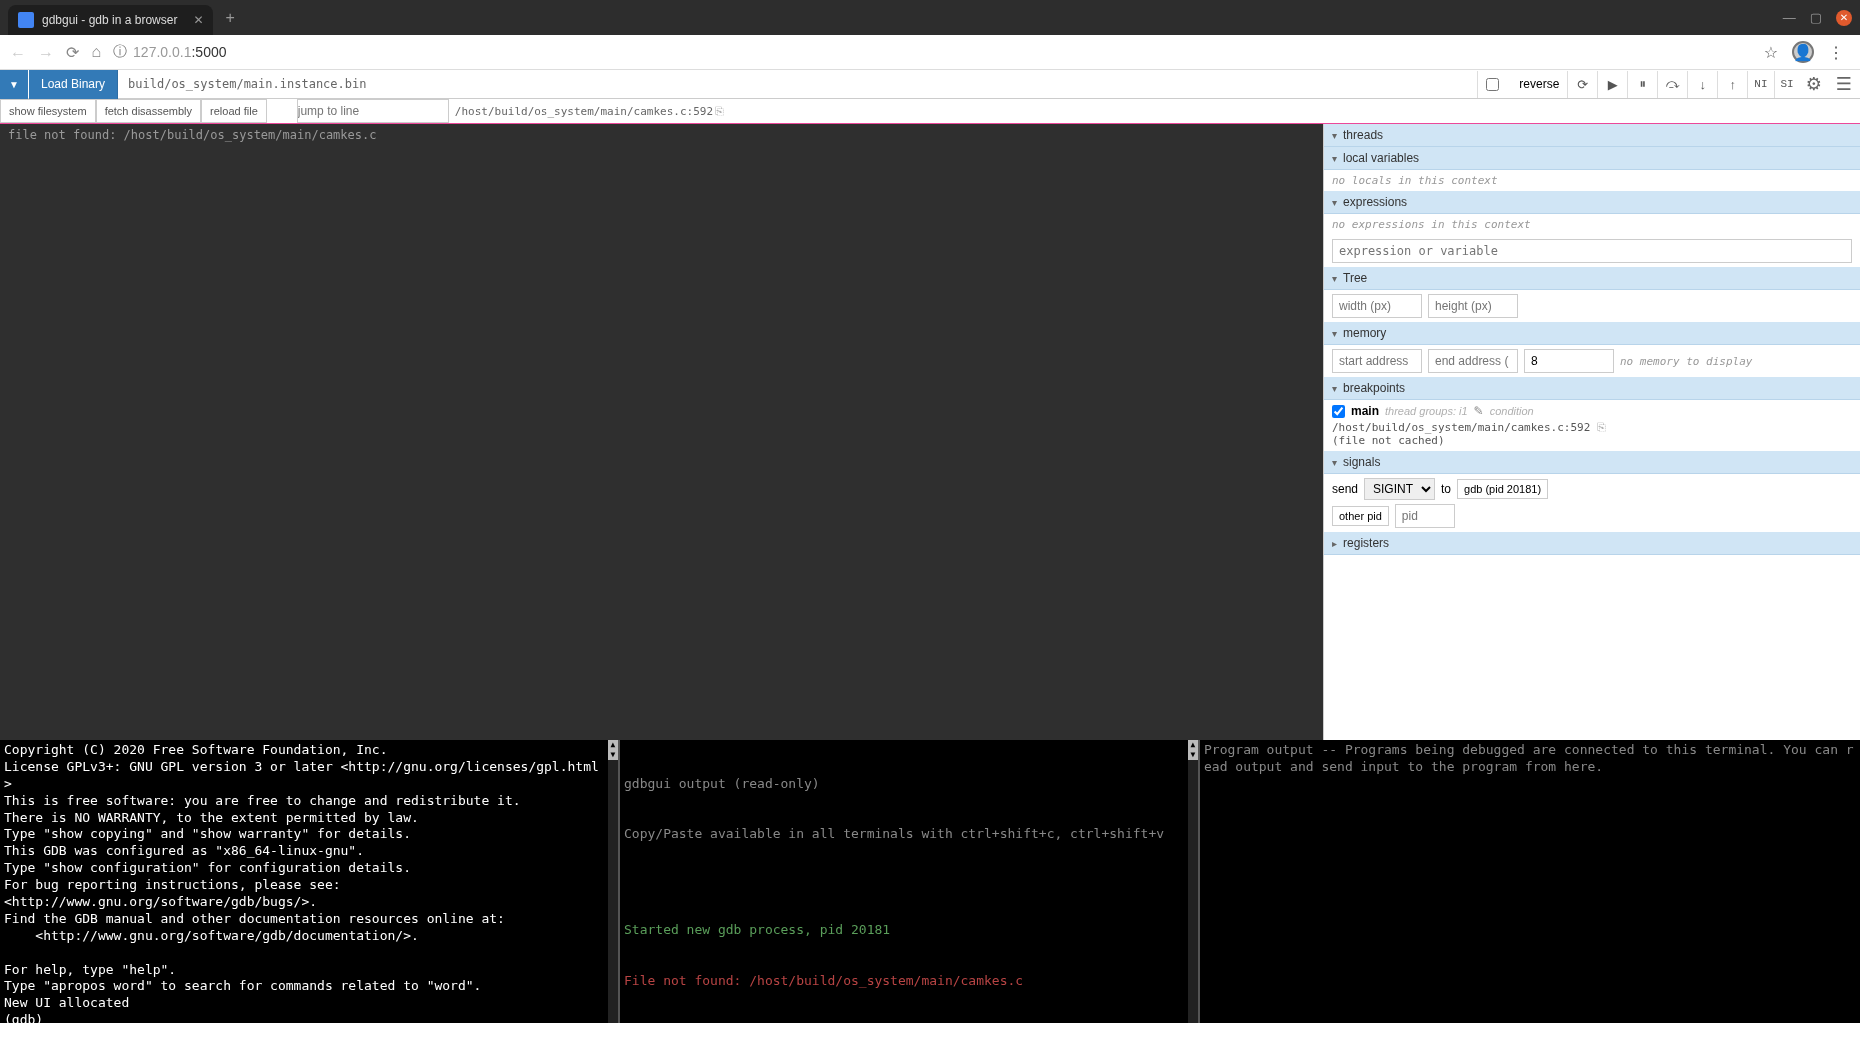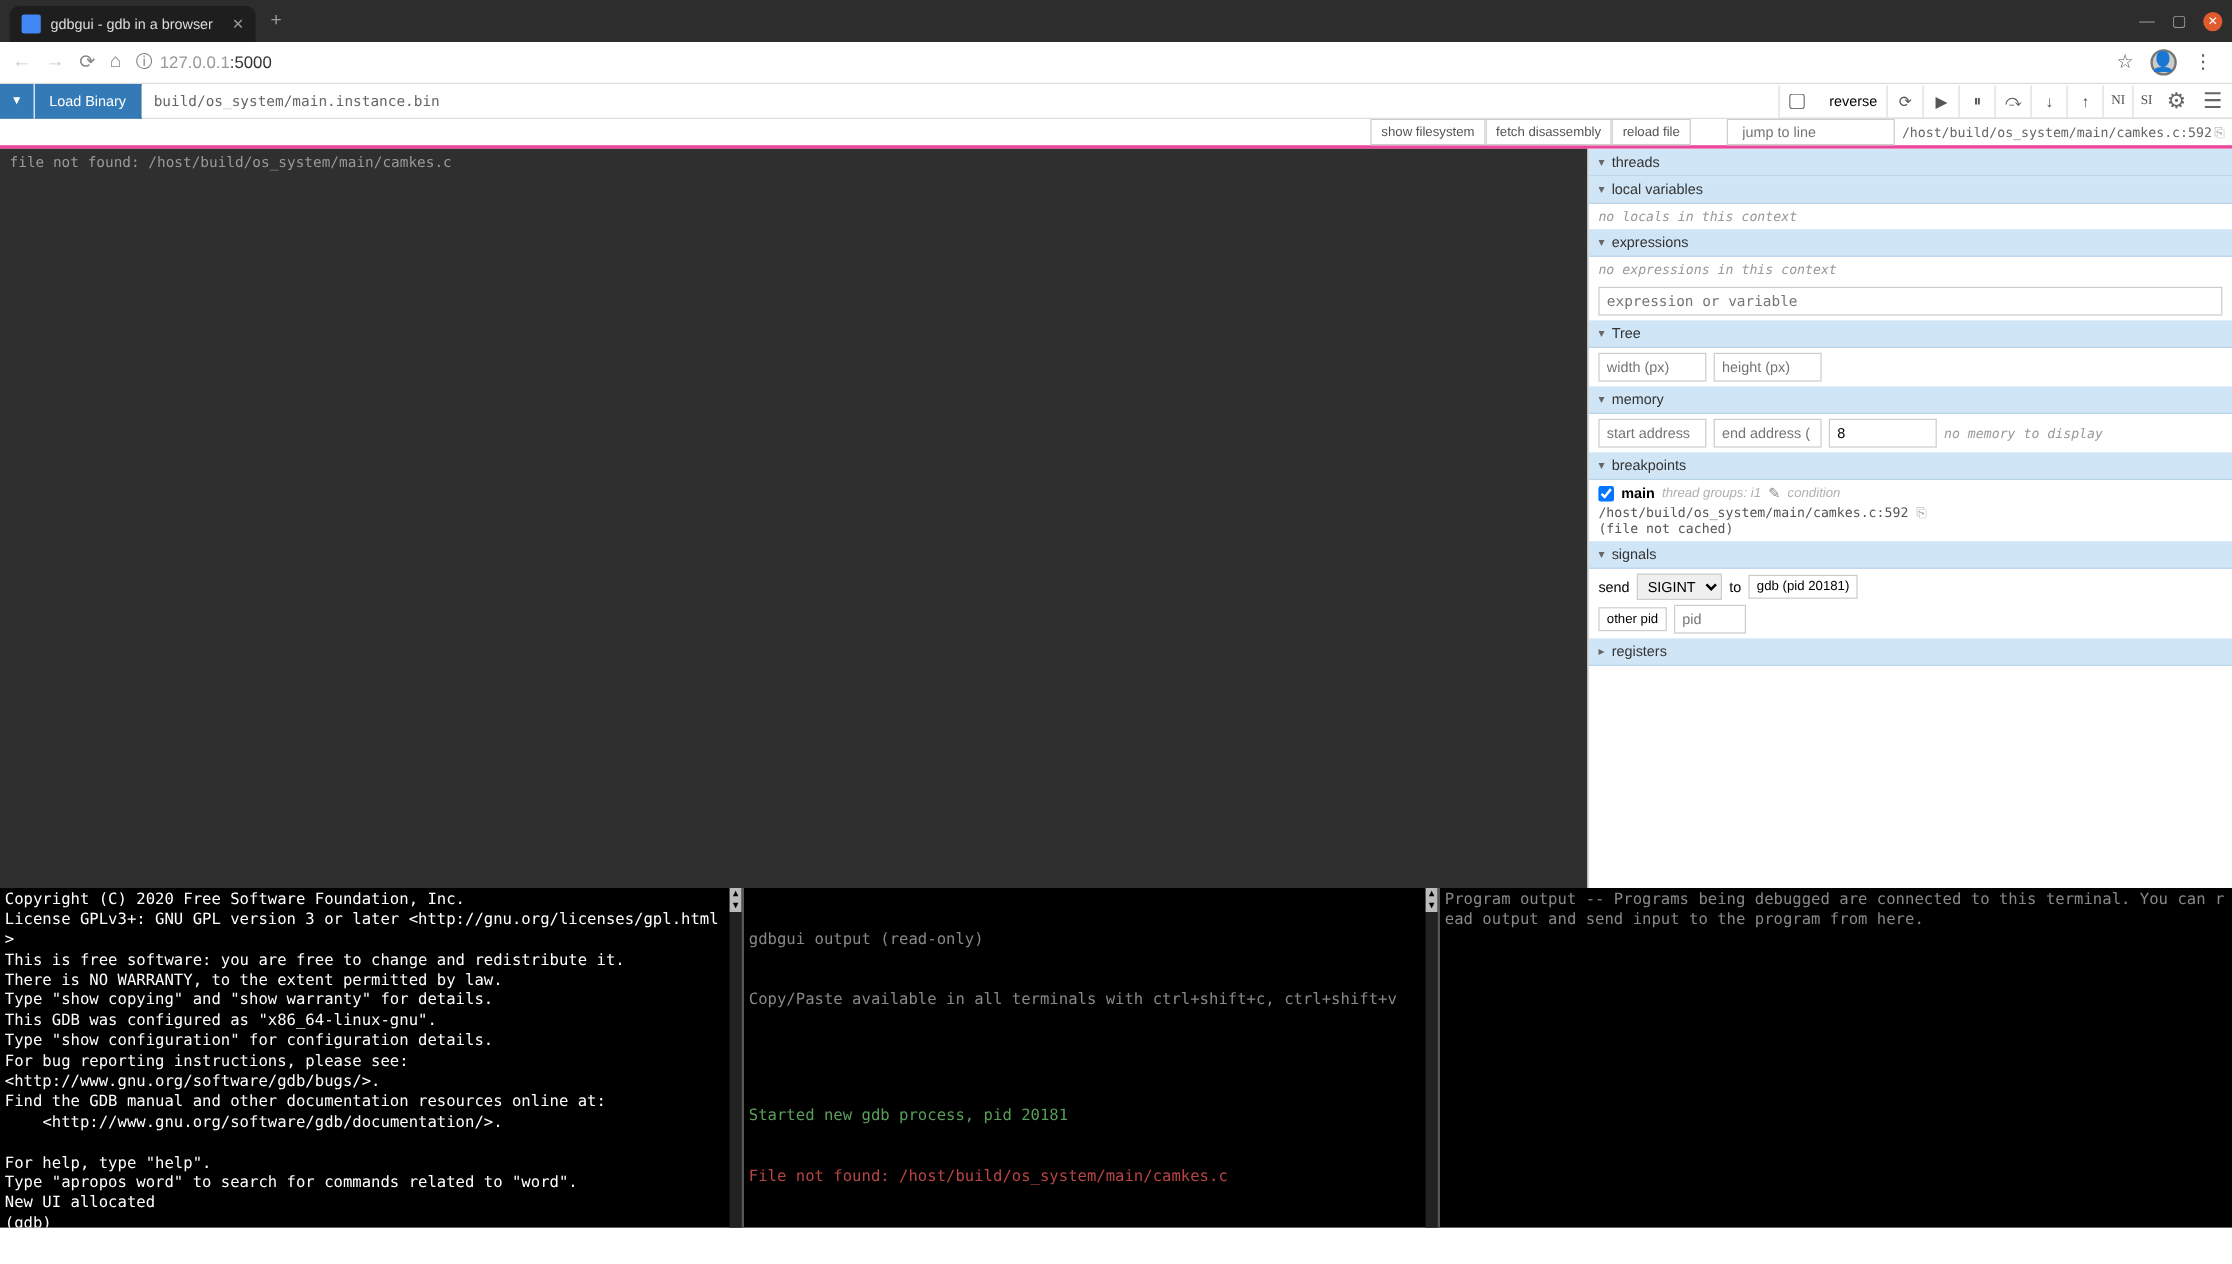--- a/index.html
+++ b/index.html
@@ -20,27 +20,27 @@
 .url-port { color: #333; }
 .nav-right { display: flex; align-items: center; gap: 14px; color: #555; margin-right: 6px; font-size: 16px; }
 .avatar { width: 22px; height: 22px; background: #ccc; border-radius: 50%; border: 2px solid #777; display:flex; align-items:center; justify-content:center; color:#555;}
 
 .toolbar { background: #fff; height: 29px; display: flex; align-items: center; border-bottom: 1px solid #ccc; }
 .dropdown-btn { background: #337ab7; color: #fff; width: 28px; height: 29px; display: flex; align-items: center; justify-content: center; font-size: 10px; }
 .load-btn { background: #337ab7; color: #fff; padding: 0 12px; height: 29px; display: flex; align-items: center; font-size: 12px; border-right: 1px solid #2e6da4; margin-left:1px;}
 .binary-input { flex: 1; padding: 0 10px; font-size: 12px; font-family: monospace; color: #666; border: none; height: 27px; }
 .reverse-lbl { display: flex; align-items: center; gap: 20px; padding: 0 8px; font-size: 12px; border-left: 1px solid #ddd; height: 27px; }
 .ctrl-btn { border-left: 1px solid #ddd; height: 27px; width: 30px; display: flex; align-items: center; justify-content: center; color: #555; font-size: 13px; }
-.ctrl-txt { border-left: 1px solid #ddd; height: 27px; padding: 0 6px; display: flex; align-items: center; font-size: 11px; font-family: Liberation Serif, serif; color: #555; }
+.ctrl-txt { border-left: 1px solid #ddd; height: 27px; padding: 0 6px; display: flex; align-items: center; font-size: 11px; font-family: Liberation Mono, monospace; color: #555; }
 .gear { font-size: 18px; color: #666; padding: 0 6px; }
 .hamburger { font-size: 18px; color: #666; padding: 0 8px; }
 
-.sub-toolbar { background: #fff; height: 25px; display: flex; align-items: stretch; border-bottom: 3px solid #ec4899; justify-content: flex-end; }
+.sub-toolbar { background: #fff; height: 25px; display: flex; align-items: stretch; border-bottom: 1px solid #ec4899; }
 .sub-btn { border: 1px solid #ccc; background: #fff; padding: 0 8px; font-size: 11px; display: flex; align-items: center; color: #555; }
-.line-input { border: 1px solid #ccc; padding: 0 12px; font-size: 12px; width: 140px; margin-left: 30px; }
+.line-input { border: 1px solid #ccc; padding: 0 0; font-size: 12px; width: 152px; margin-left: 30px; }
 .file-path { font-family: monospace; font-size: 11px; color: #666; padding: 0 6px; display: flex; align-items: center; }
 .copy-icon { color: #aaa; margin-left: 2px; font-size: 11px; }
 
 .main-area { display: flex; height: 616px; }
 .code-area { flex: 1; background: #2f2f2f; color: #bbb; font-family: monospace; font-size: 12px; padding: 4px 8px; }
 .code-area .err { color: #999; }
 
 .right-panel { width: 537px; background: #fff; overflow-y: auto; border-left: 1px solid #ccc; }
 .panel-header { background: #d0e5f5; padding: 4px 8px; font-size: 12px; color: #333; display: flex; align-items: center; gap: 6px; border-bottom: 1px solid #b8d4ea; }
 .chevron { font-size: 10px; color: #666; }

